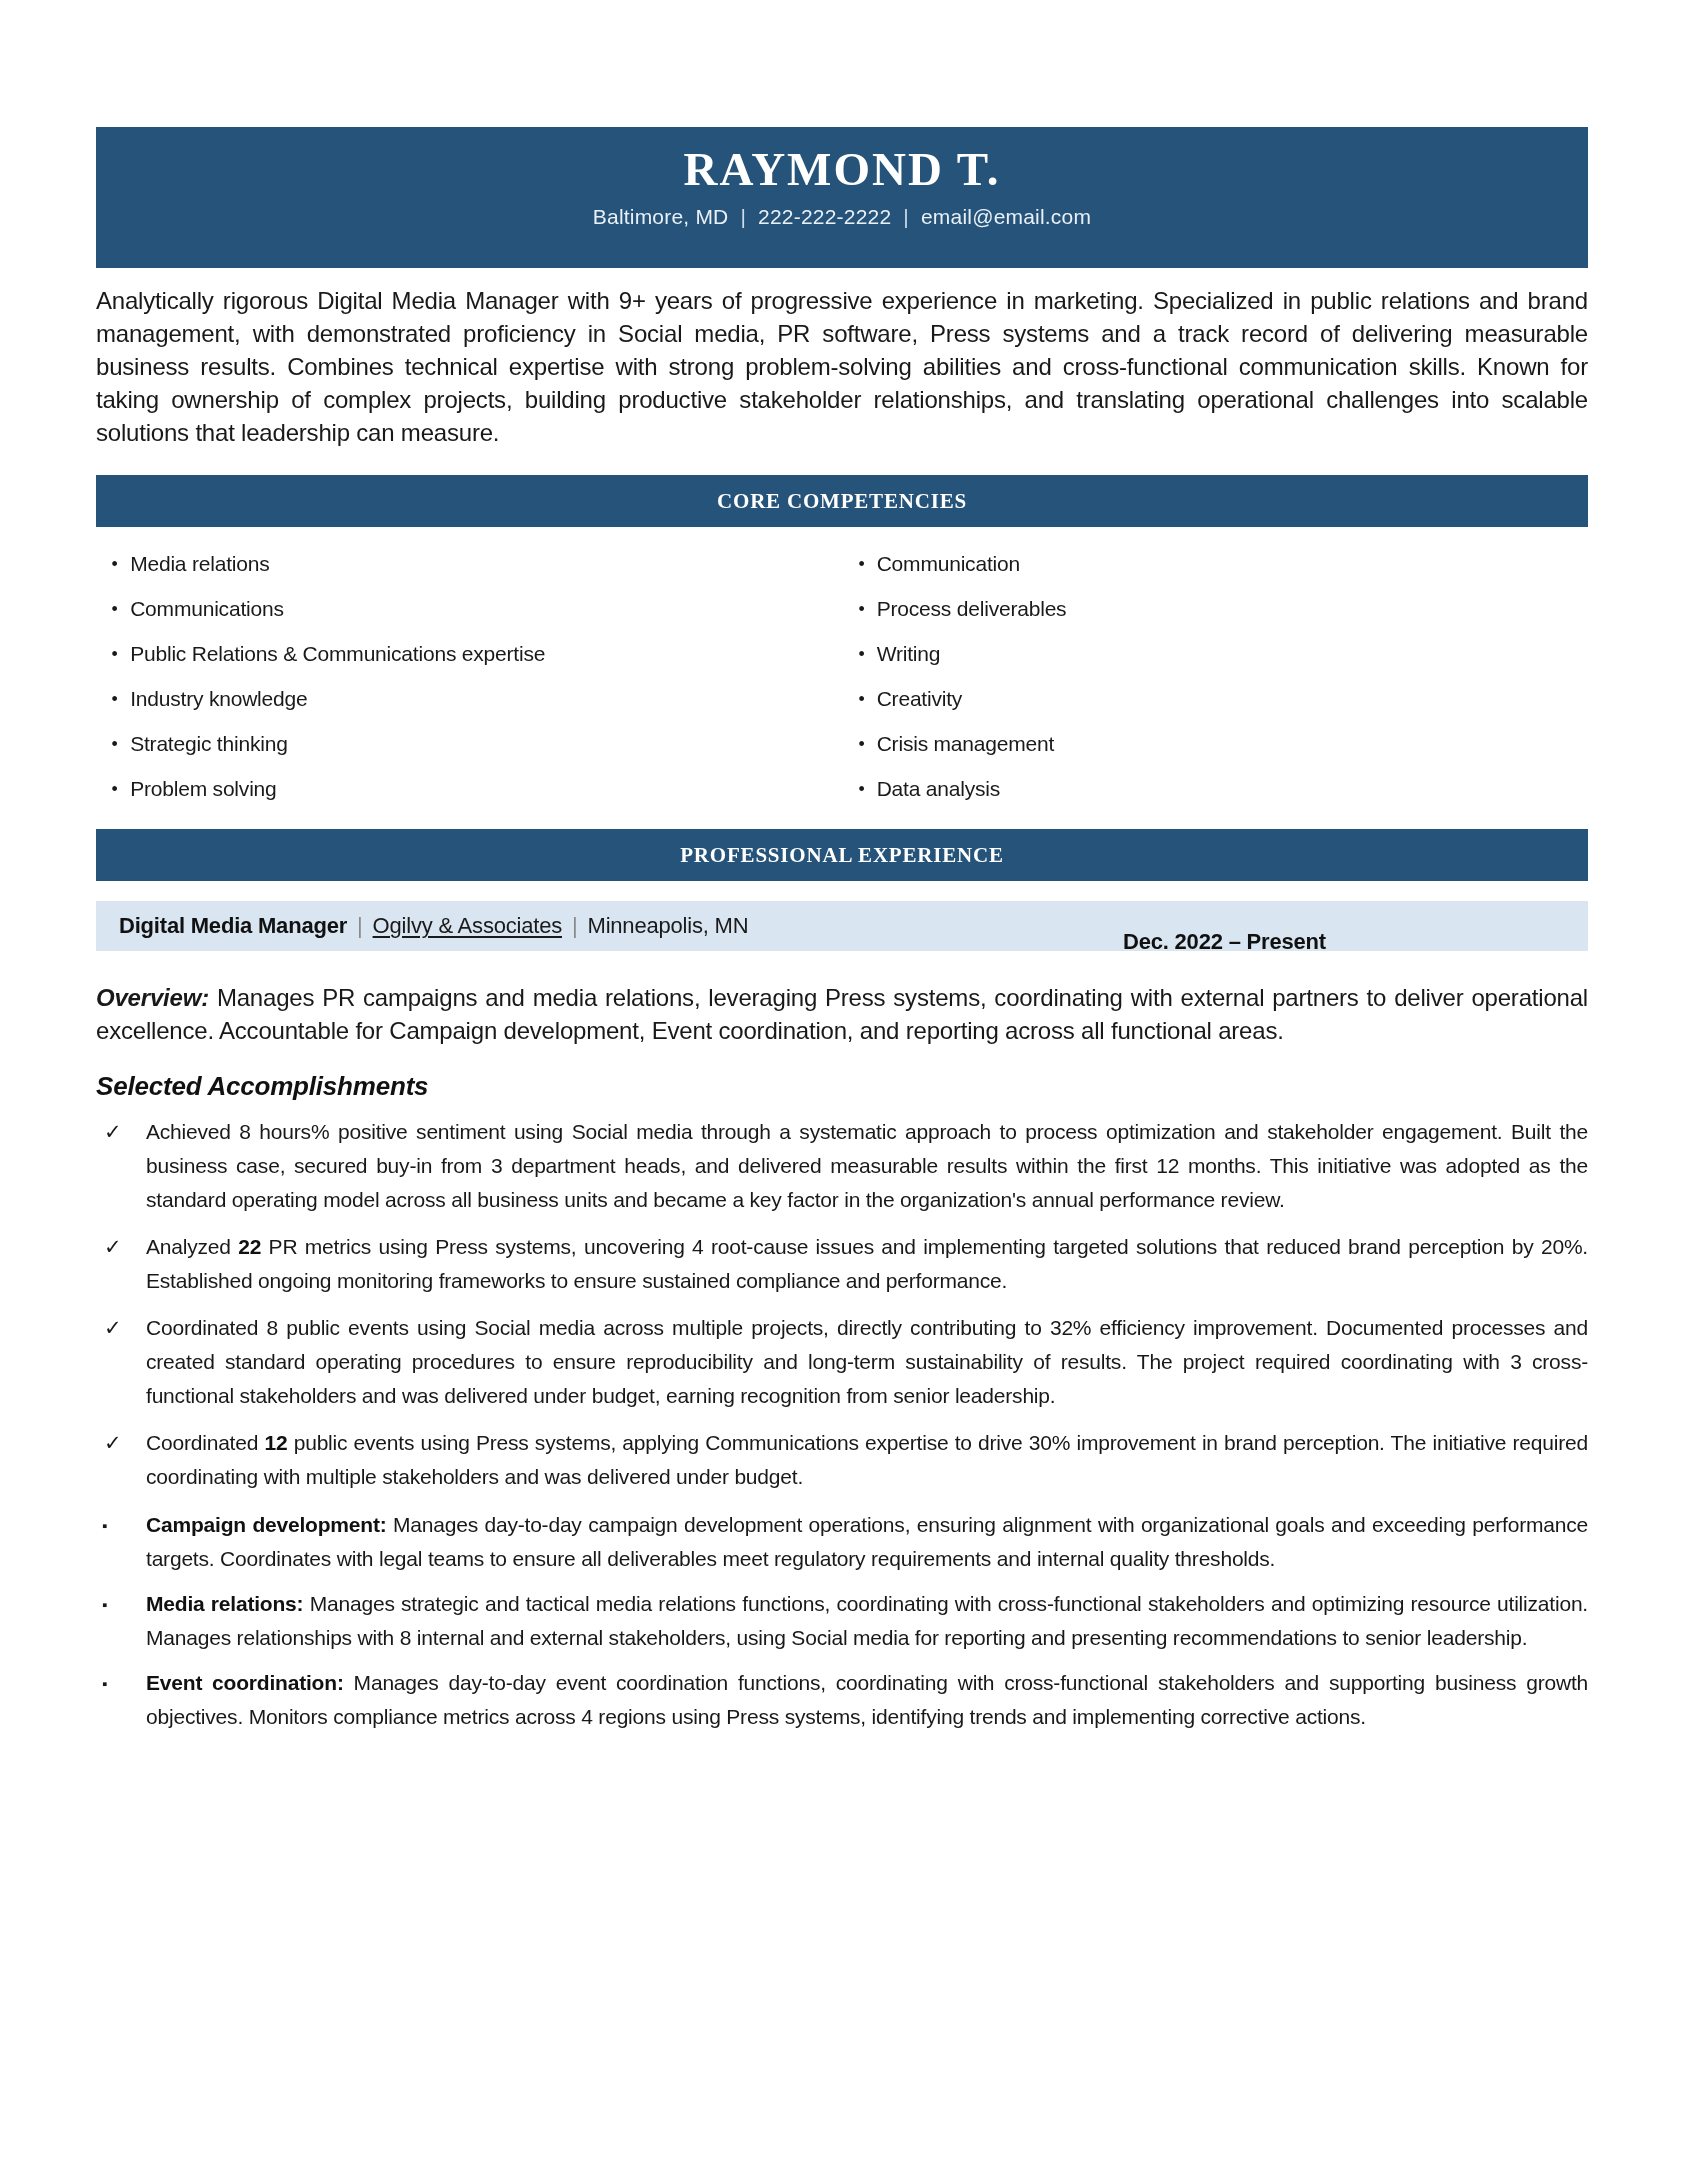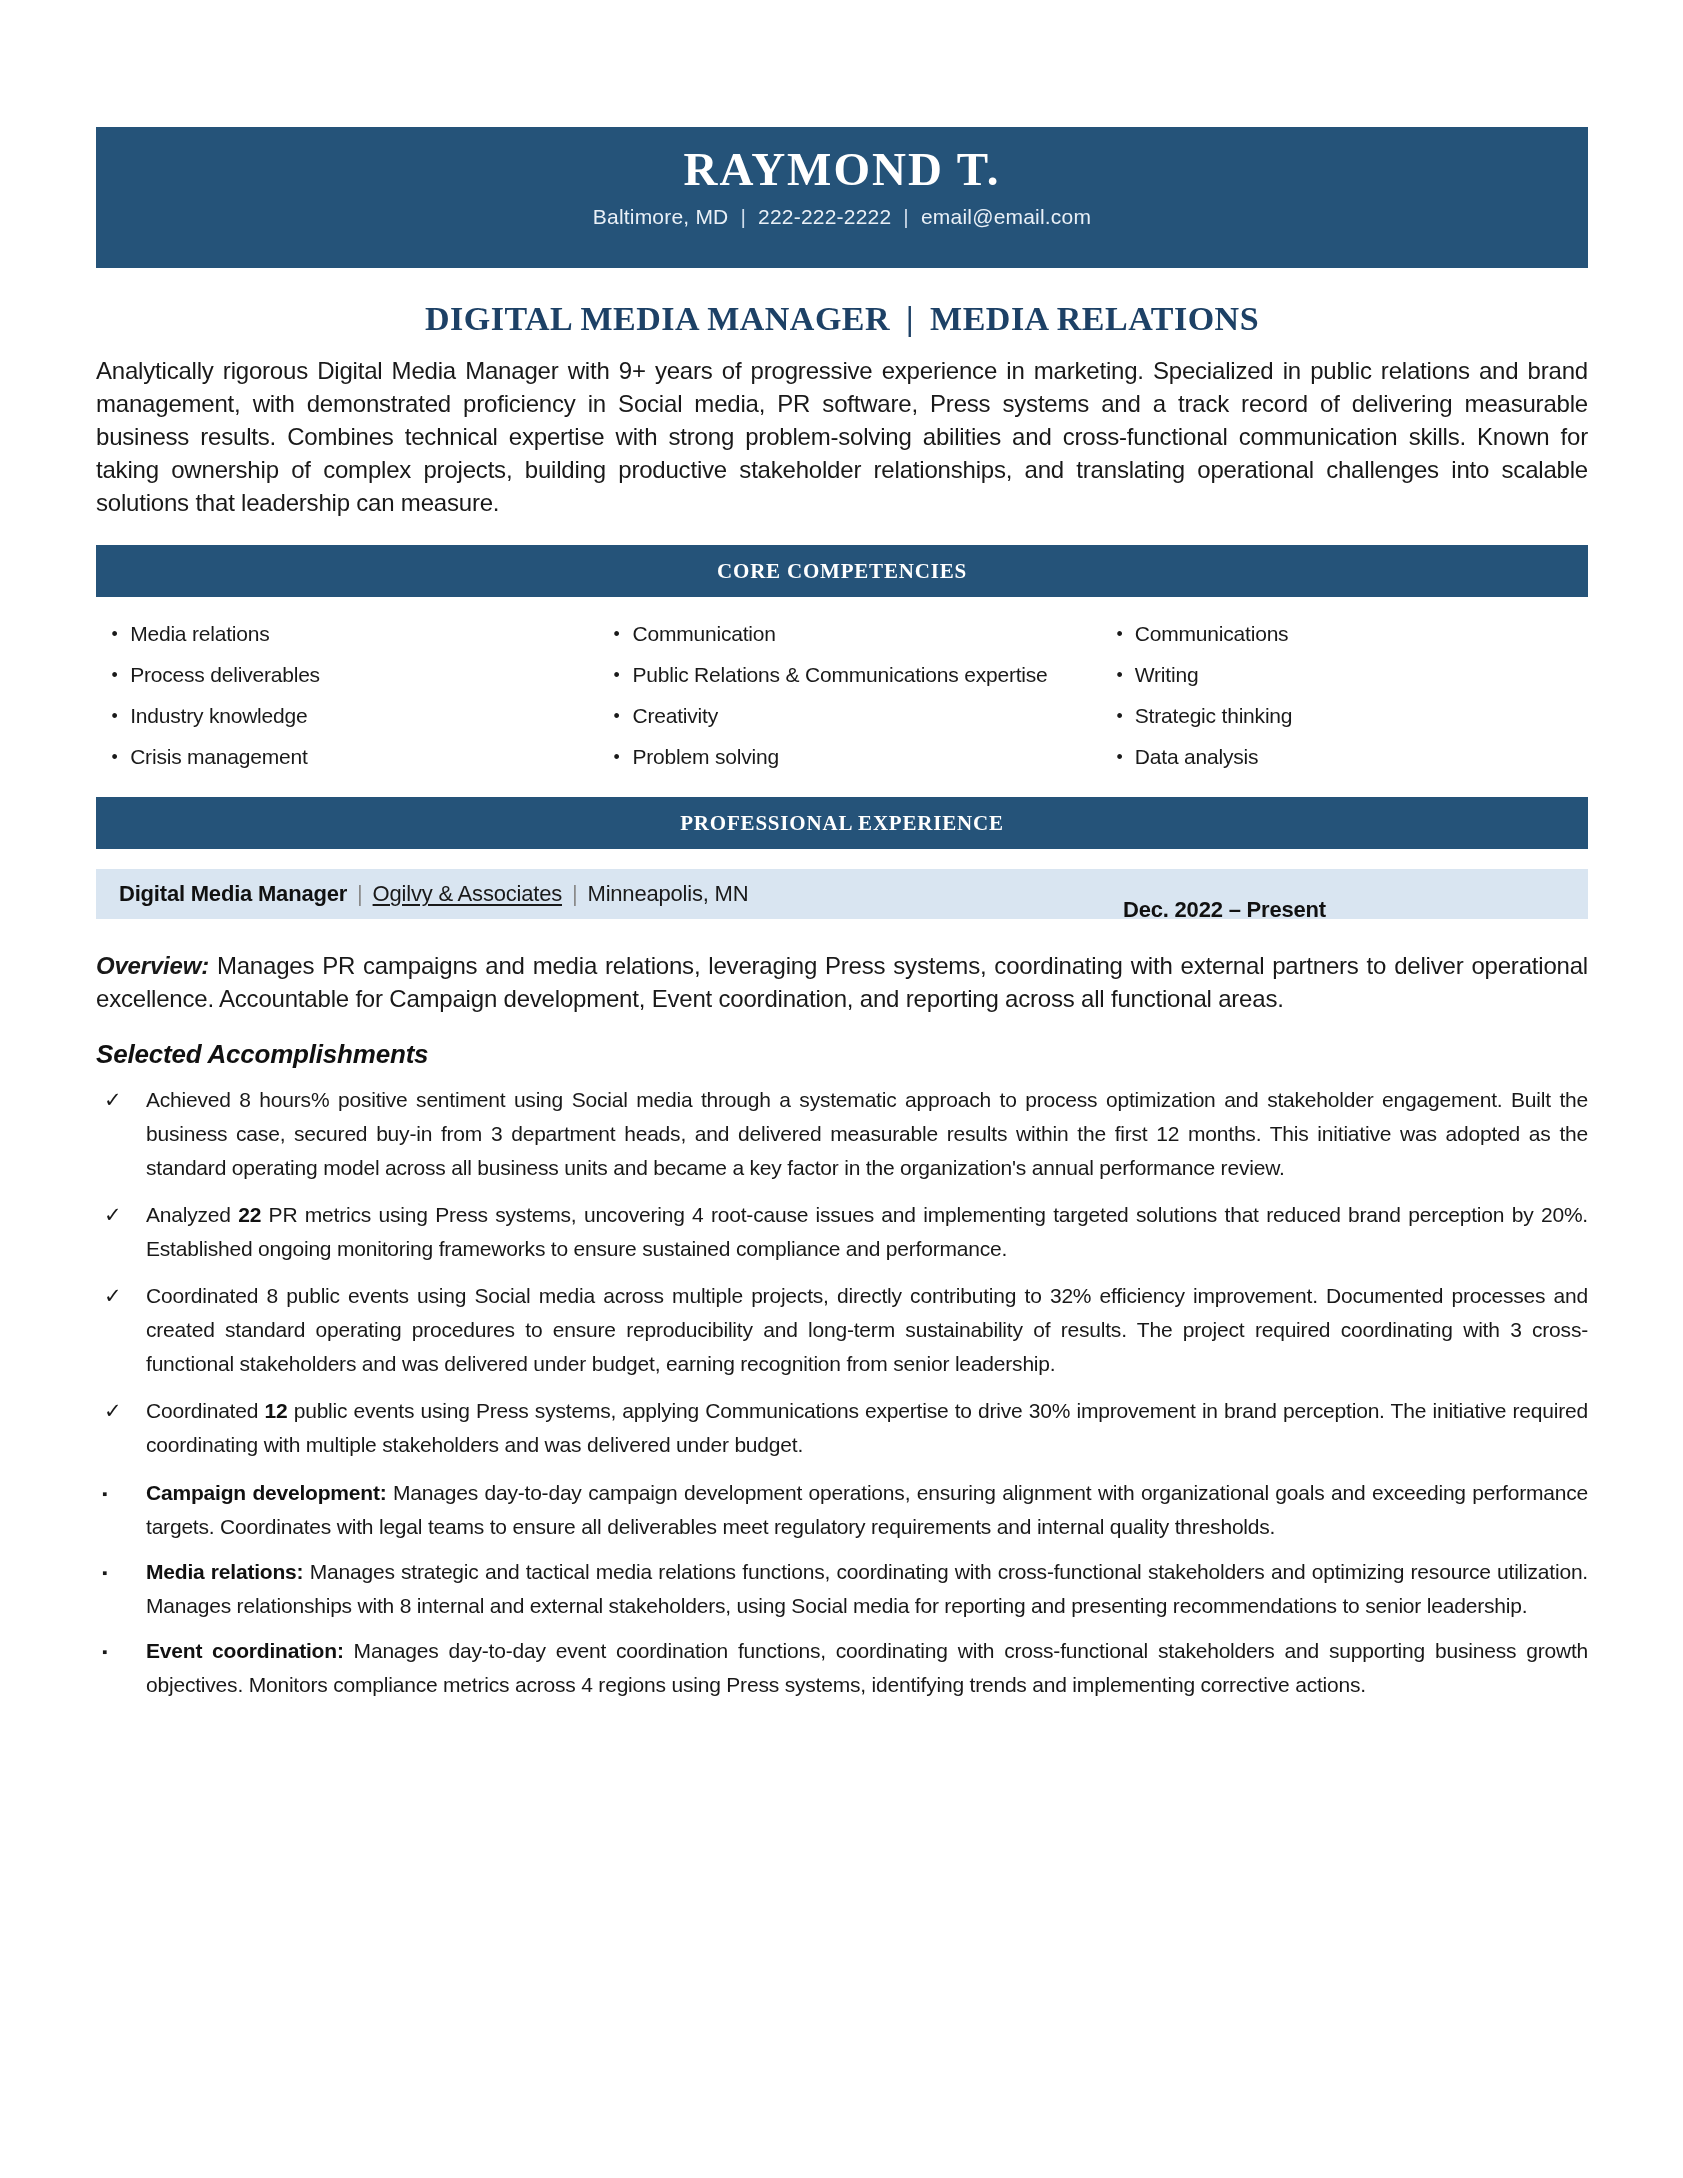--- a/index.html
+++ b/index.html
@@ -43,22 +43,22 @@
   .section-banner{
     margin-top:26px;height:52px;background:#255379;color:#ffffff;
     display:flex;align-items:center;justify-content:center;
     font-family:"Liberation Serif",serif;font-weight:bold;
     font-size:21px;letter-spacing:0.8px;
   }
 
   
   .competencies-grid{
     margin:22px 0 6px 0;padding-left:15px;
-    display:grid;grid-template-columns:1fr 1fr 1fr;
-    column-gap:30px;row-gap:12px;
+    display:grid;grid-template-columns:1fr 1fr;
+    column-gap:30px;row-gap:12px;gap:16px;
   }
   .comp-item{font-size:21px;line-height:29px;letter-spacing:-0.2px;}
   .comp-item .bullet{display:inline-block;margin-right:12px;transform:scale(.85);}
 
   
   .job-row{
     position:relative;margin-top:20px;height:50px;background:#d9e5f1;
     display:flex;align-items:center;box-sizing:border-box;padding-left:23px;
     font-size:22px;letter-spacing:-0.2px;
   }
@@ -97,23 +97,20 @@
 <div class="page">
   <div class="content">
 
     <div class="header-band">
       <div class="candidate-name">RAYMOND T.</div>
       <div class="contact-line">
         <span>Baltimore, MD</span><span class="sep">|</span><span>222-222-2222</span><span class="sep">|</span><span>email@email.com</span>
       </div>
     </div>
 
-    <div class="headline">
-      <span>DIGITAL MEDIA MANAGER</span><span class="sep">|</span><span>MEDIA RELATIONS</span>
-    </div>
 
     <p class="para">Analytically rigorous Digital Media Manager with 9+ years of progressive experience in marketing. Specialized in public relations and brand management, with demonstrated proficiency in Social media, PR software, Press systems and a track record of delivering measurable business results. Combines technical expertise with strong problem-solving abilities and cross-functional communication skills. Known for taking ownership of complex projects, building productive stakeholder relationships, and translating operational challenges into scalable solutions that leadership can measure.</p>
 
     <div class="section-banner">
       <span>CORE COMPETENCIES</span>
     </div>
     <div class="competencies-grid">
         <div class="comp-item"><span class="bullet">•</span><span>Media relations</span></div>
         <div class="comp-item"><span class="bullet">•</span><span>Communication</span></div>
         <div class="comp-item"><span class="bullet">•</span><span>Communications</span></div>

